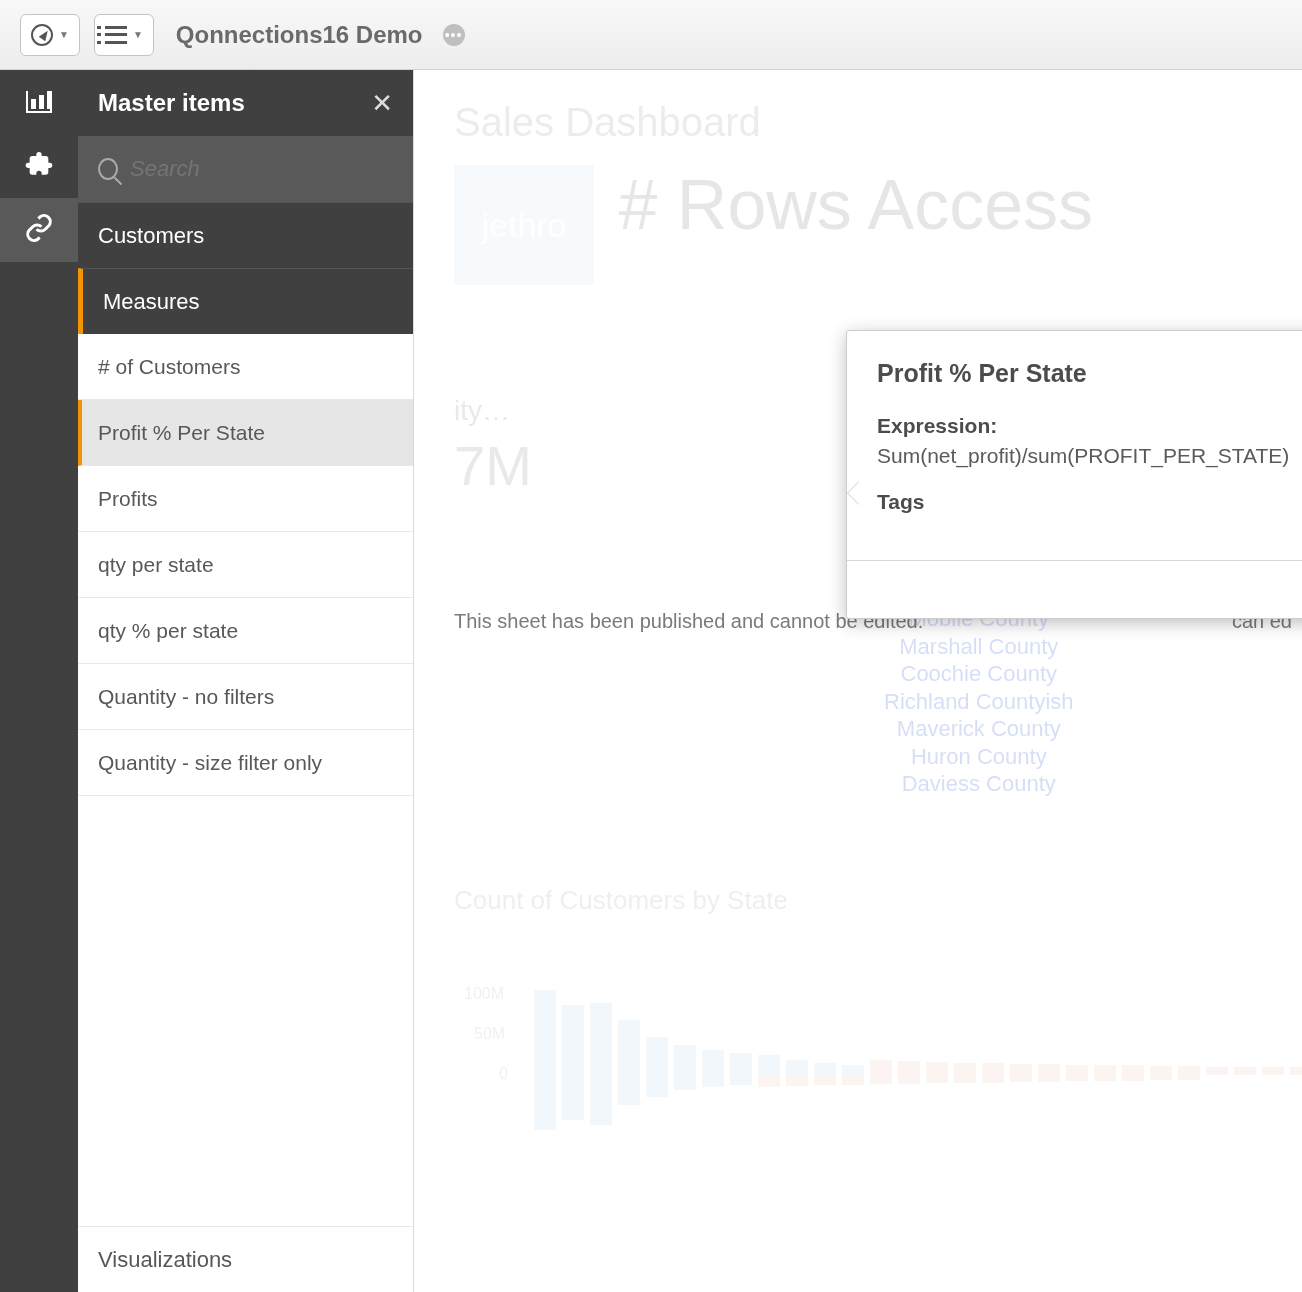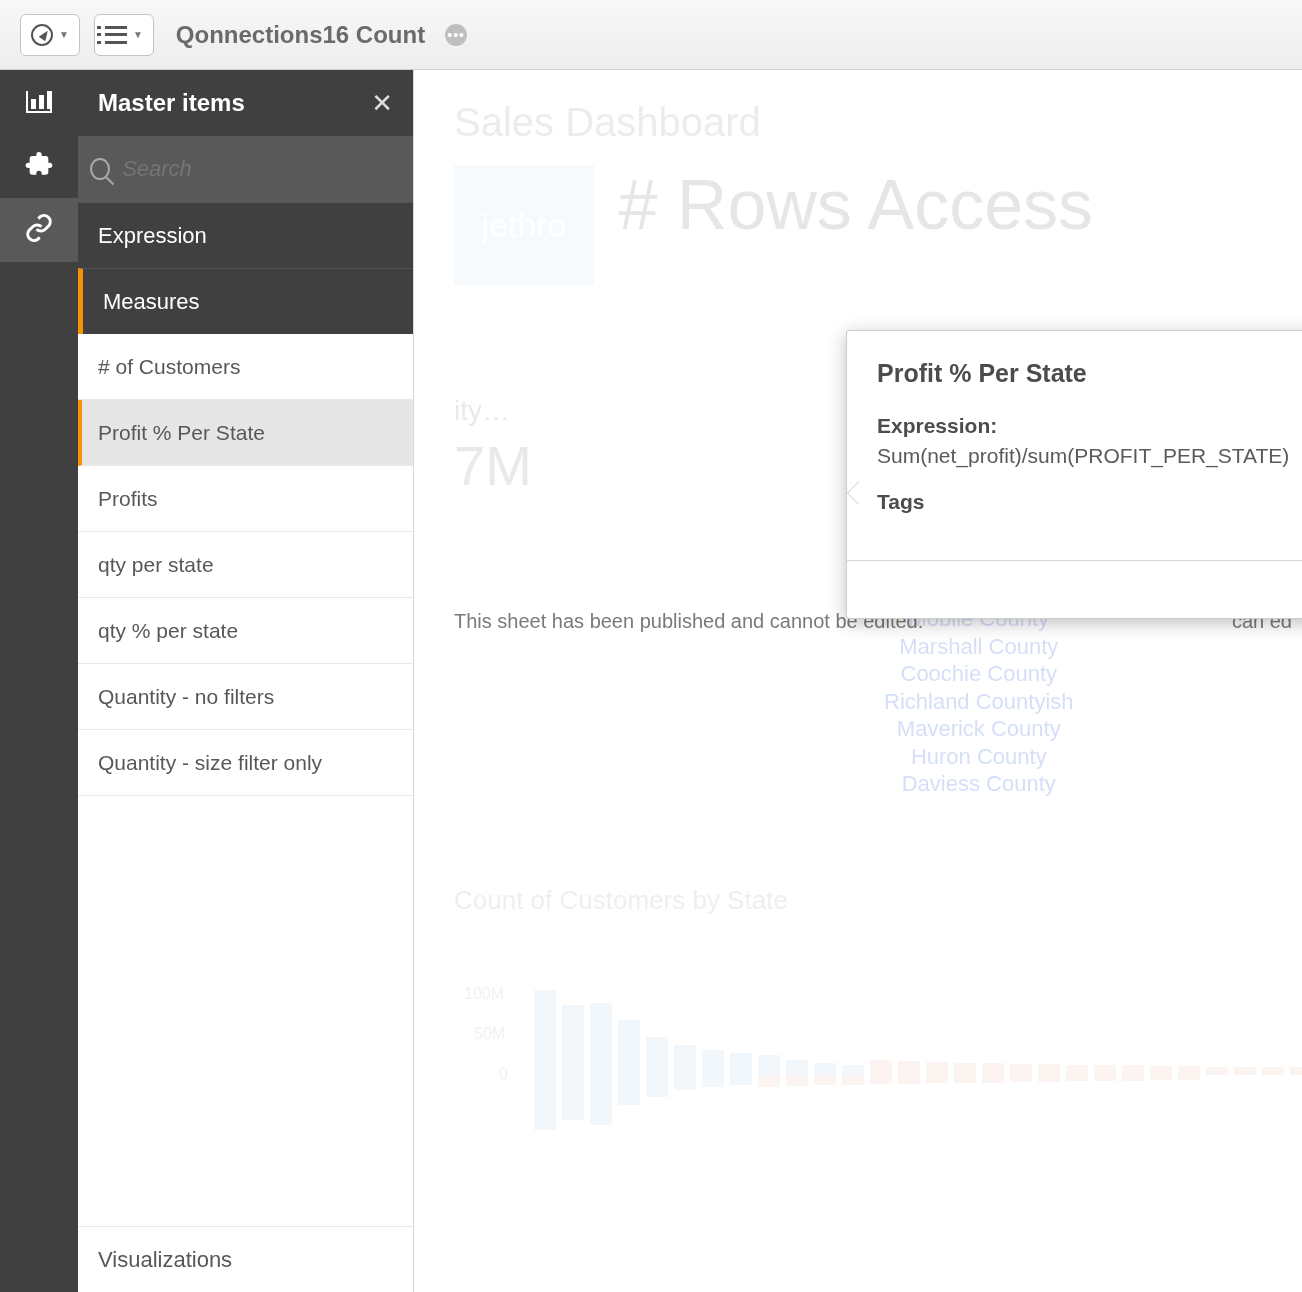--- a/index.html
+++ b/index.html
@@ -29,21 +29,21 @@
   .rail-bar-icon::before { left:3px; height:10px; }
   .rail-bar-icon::after  { left:11px; height:14px; box-shadow: 8px 0 0 #fff, 8px -4px 0 #fff; }
   .rail-puzzle-icon svg { width:32px; height:32px; }
   .rail-link-icon  svg { width:30px; height:30px; }
 
   
   .panel { width: 336px; background:#fff; display:flex; flex-direction:column; border-right:1px solid #d9d9d9; }
   .panel-header { background:#404040; color:#fff; height:66px; display:flex; align-items:center; padding:0 20px; justify-content:space-between; }
   .panel-title { font-size:24px; font-weight:600; }
   .close-x { font-size:26px; cursor:pointer; color:#ddd; }
-  .panel-search { background:#595959; height:66px; display:flex; align-items:center; padding:0 12px; gap:12px; }
+  .panel-search { background:#595959; height:66px; display:flex; align-items:center; padding:0 20px; gap:12px; }
   .panel-search input { background:transparent; border:none; outline:none; color:#c9c9c9; font-size:22px; font-style:italic; width:100%; }
   .search-glass { width:22px; height:22px; border:2px solid #aaa; border-radius:50%; position:relative; }
   .search-glass::after { content:""; position:absolute; width:2px; height:10px; background:#aaa; bottom:-8px; right:-3px; transform:rotate(-45deg); }
 
   .accordion-head { background:#404040; color:#fff; font-size:22px; height:66px; display:flex; align-items:center; padding:0 20px; border-top:1px solid #555; cursor:pointer; }
   .accordion-head.measures { border-left:5px solid #f29500; }
   .measure-item { height:66px; display:flex; align-items:center; padding:0 20px; font-size:21px; color:#585858; background:#fff; border-bottom:1px solid #e8e8e8; cursor:pointer; }
   .measure-item.selected { background:#e6e6e6; border-left:4px solid #f29500; padding-left:16px; }
 
   .accordion-head.visualizations { background:#fff; color:#585858; border-top:1px solid #e8e8e8; margin-top:auto; }
@@ -89,21 +89,21 @@
     <span class="tb-caret">▼</span>
   </div>
   <div class="tb-btn">
     <span class="list-icon">
         <span></span>
         <span></span>
         <span></span>
       </span>
     <span class="tb-caret">▼</span>
   </div>
-  <div class="app-title">Qonnections16 Count</div>
+  <div class="app-title">Qonnections16 Demo</div>
   <span class="more-dot">•••</span>
 </div>
 
 <div class="main">
 
   <div class="rail">
     <div class="rail-item">
       <span class="rail-bar-icon"></span>
     </div>
     <div class="rail-item">
@@ -125,21 +125,21 @@
 
   <div class="panel">
     <div class="panel-header">
       <span class="panel-title">Master items</span>
       <span class="close-x">✕</span>
     </div>
     <div class="panel-search">
       <span class="search-glass"></span>
       <input placeholder="Search" style="">
     </div>
-    <div class="accordion-head">Expression</div>
+    <div class="accordion-head">Customers</div>
     <div class="accordion-head measures">Measures</div>
 
     <div class="measure-item"># of Customers</div>
     <div class="measure-item selected">Profit % Per State</div>
     <div class="measure-item">Profits</div>
     <div class="measure-item">qty per state</div>
     <div class="measure-item">qty % per state</div>
     <div class="measure-item">Quantity - no filters</div>
     <div class="measure-item">Quantity - size filter only</div>
 

